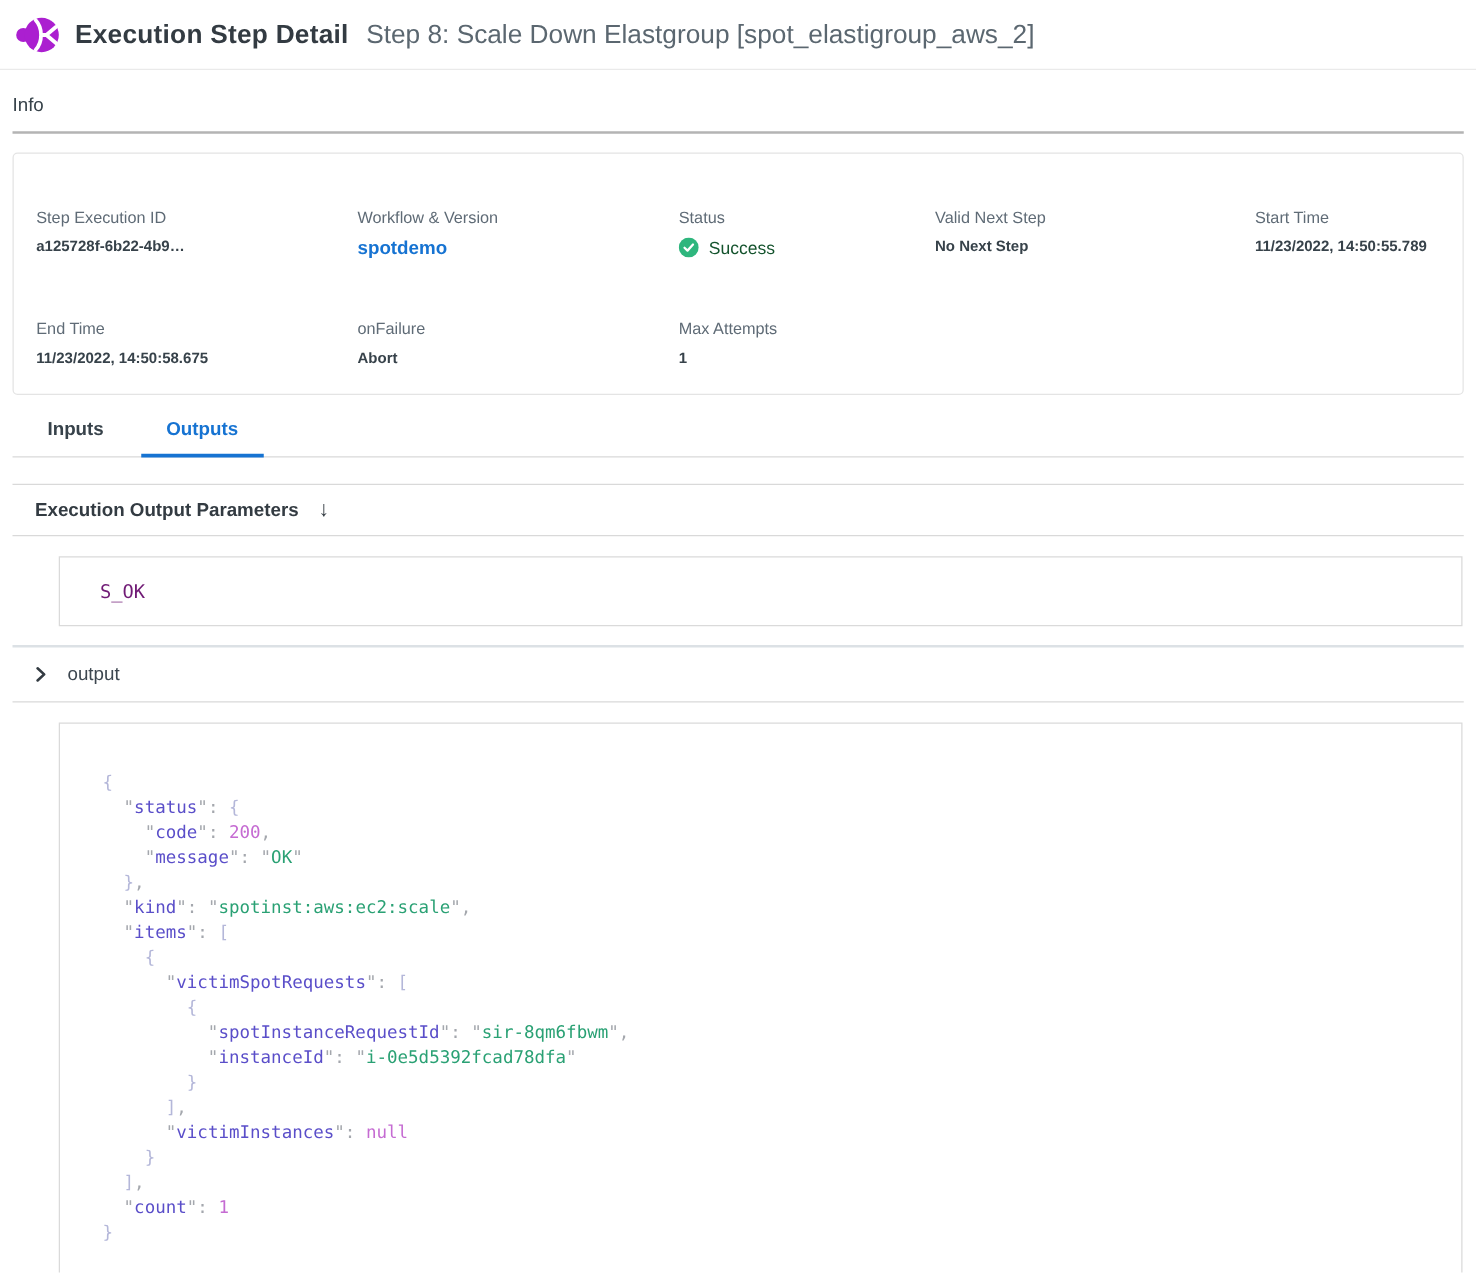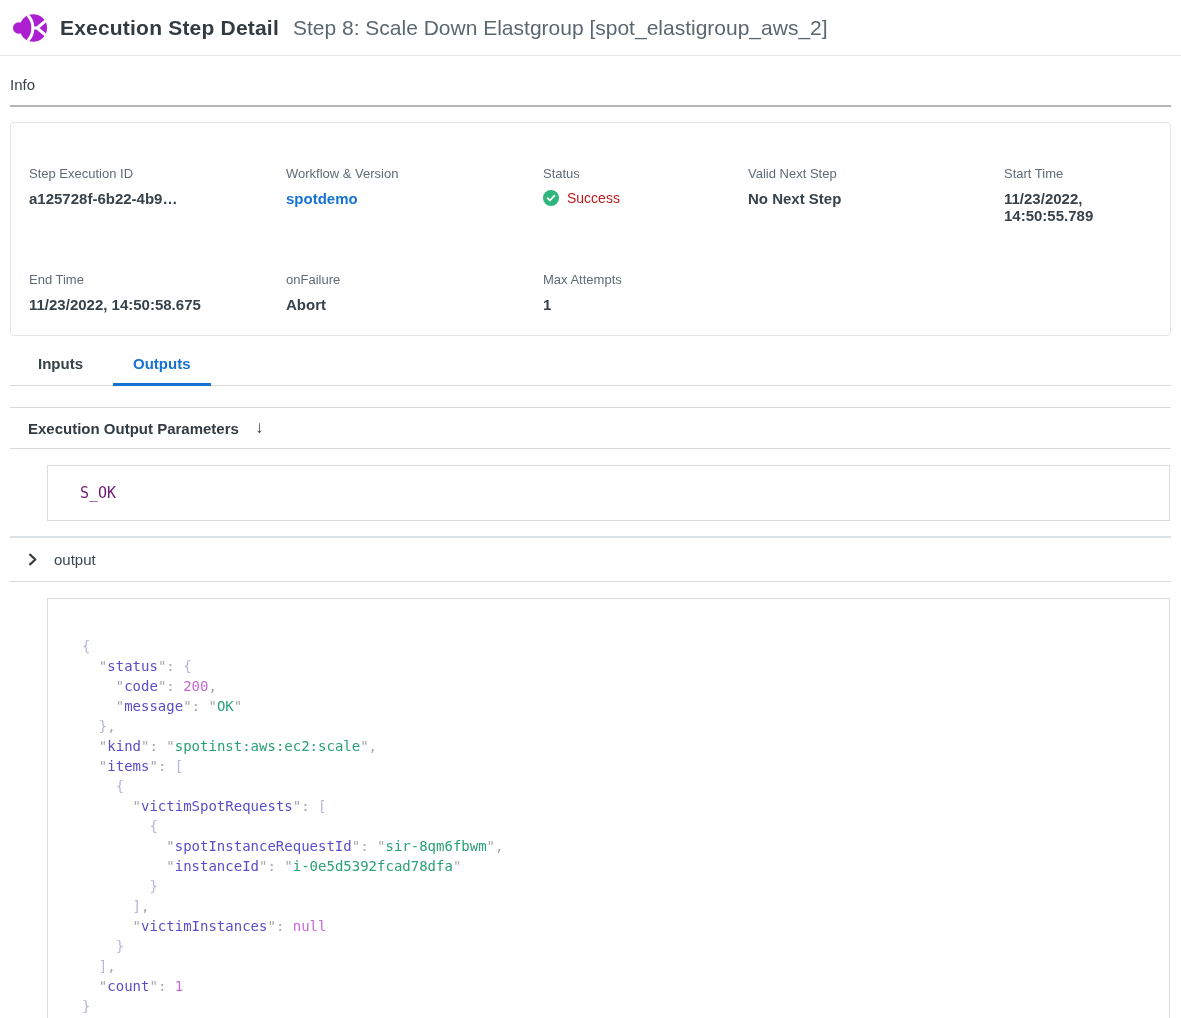--- a/index.html
+++ b/index.html
@@ -15,24 +15,24 @@
 
   
   .info-wrap { padding:0 10px; }
   .info-label { font-size:15px; color:#37424a; padding:20px 0 12px 0; }
   .info-rule { border-bottom:2px solid #b4b4b4; }
 
   .info-card { margin:15px 0 0 0; border:1px solid #e4e4e4; border-radius:4px;
     background:#fff; padding:15px 18px 22px 18px;
     display:grid; grid-template-columns:257px 257px 205px 256px 1fr; row-gap:20px; }
   .field .f-label { font-size:13px; color:#5f6b76; margin-bottom:9px;margin-top:28px; }
-  .field .f-value { font-size:15px; font-weight:700; color:#37424a; }
+  .field .f-value { font-size:12px; font-weight:700; color:#37424a; }
   .field .f-link  { font-size:15px; font-weight:700; color:#1673d2; cursor:pointer; }
   .status-val { display:flex; align-items:center; gap:8px; font-size:14px;
-    font-weight:400; color:#b91c1c; }
+    font-weight:400; color:#14532d; }
 
   
   .tabs { display:flex; padding-left:8px; border-bottom:1px solid #d9d9d9; margin-top:6px;gap:10px; }
   .tab { padding:13px 20px 11px 20px; font-size:15px; font-weight:700;
     color:#37424a; cursor:pointer; border-bottom:3px solid transparent; margin-bottom:-1px; }
   .tab.active { color:#1673d2; border-bottom-color:#1673d2; }
 
   
   .eop-bar { margin-top:21px; border-top:1px solid #d9d9d9; border-bottom:1px solid #d9d9d9;
     padding:10px 18px; display:flex; align-items:center; gap:16px; }

